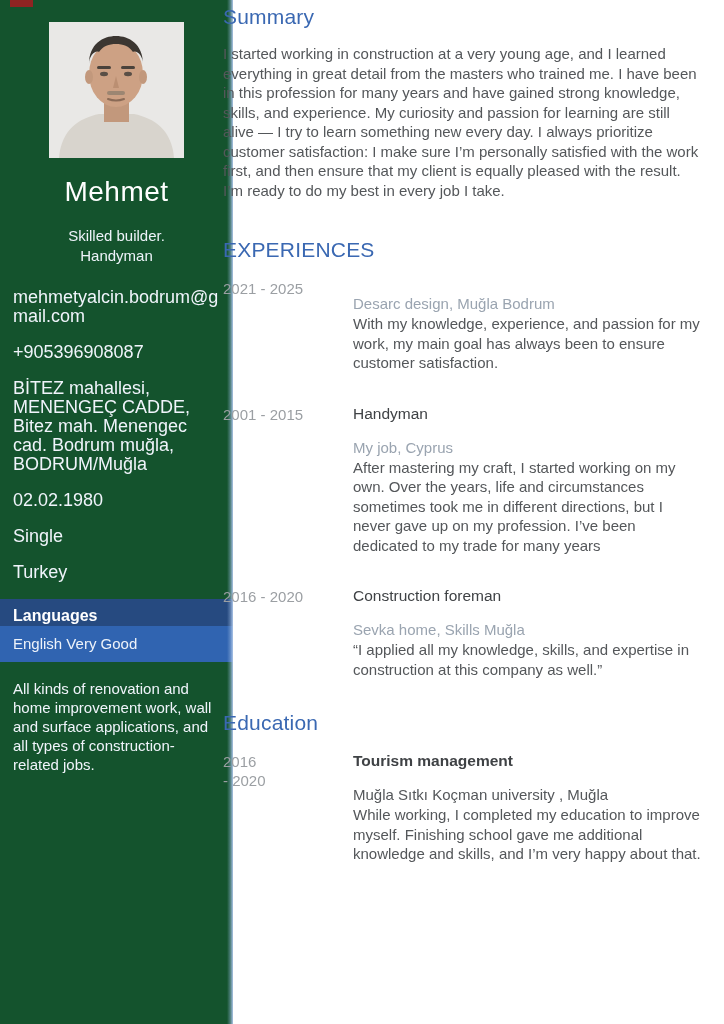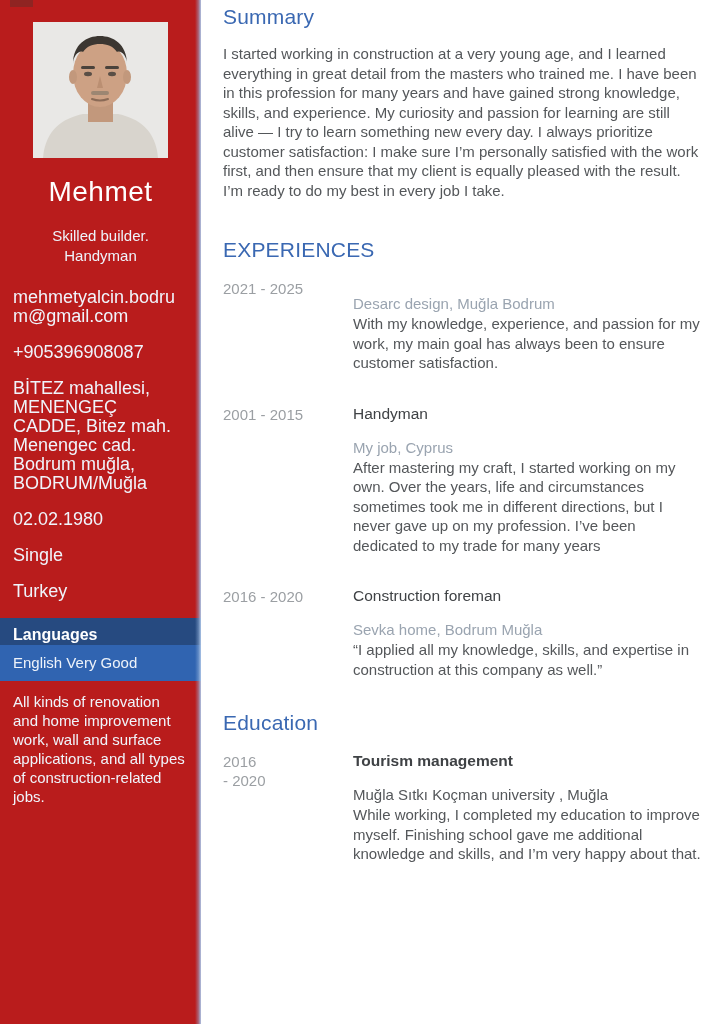--- a/index.html
+++ b/index.html
@@ -10,22 +10,22 @@
     position: relative;
     width: 724px;
     height: 1024px;
     overflow: hidden;
   }
   .page { position: relative; width: 724px; height: 1024px; background: #ffffff; }
 
   
   .sidebar {
     position: absolute; left: 0; top: 0; bottom: 0;
-    width: 201px;
-    background: #b91c1c;
+    width: 233px;
+    background: #14532d;
     color: #f4f7fc;
   }
   .sidebar::after {
     content: ""; position: absolute; right: 0; top: 0; bottom: 0; width: 6px;
     background: linear-gradient(to right, rgba(255,255,255,0) 0%, rgba(150,180,220,0.45) 55%, #aac3e6 100%);
     pointer-events: none;
   }
   .ribbon {
     position: absolute; left: 10px; top: 0; width: 23px; height: 7px;
     background: #8f2422;
@@ -65,21 +65,21 @@
     padding: 8px 13px 1px 13px;
     margin-top: 6px;
   }
   .side-row {
     background: #3064b1;
     font-size: 15px;
     color: #eef3fa;
     padding: 9px 19px 10px 13px;
   }
   .skills-text {
-    padding: 11px 13px 0 13px;
+    padding: 17px 13px 0 13px;
     font-size: 15px;
     line-height: 19px;
     color: #f0f4fb;
   }
 
   
   .main {
     position: absolute; left: 207px; top: 0; right: 0; bottom: 0;
     padding: 5px 20px 0 16px;
   }
@@ -204,21 +204,21 @@
             <div class="entry-title">Handyman</div>
             <div class="entry-company">My job, Cyprus</div>
             <div class="entry-desc">After mastering my craft, I started working on my own. Over the years, life and circumstances sometimes took me in different directions, but I never gave up on my profession. I’ve been dedicated to my trade for many years</div>
           </div>
         </div>
 
         <div class="entry">
           <div class="entry-period">2016 - 2020</div>
           <div class="entry-body">
             <div class="entry-title">Construction foreman</div>
-            <div class="entry-company">Sevka home, Bodrum Muğla</div>
+            <div class="entry-company">Sevka home, Skills Muğla</div>
             <div class="entry-desc">“I applied all my knowledge, skills, and expertise in construction at this company as well.”</div>
           </div>
         </div>
 
       </div>
     </section>
 
     <section class="section" style="margin-top: 8px;">
       <h2 class="section-heading">Education</h2>
       <div class="entries">

